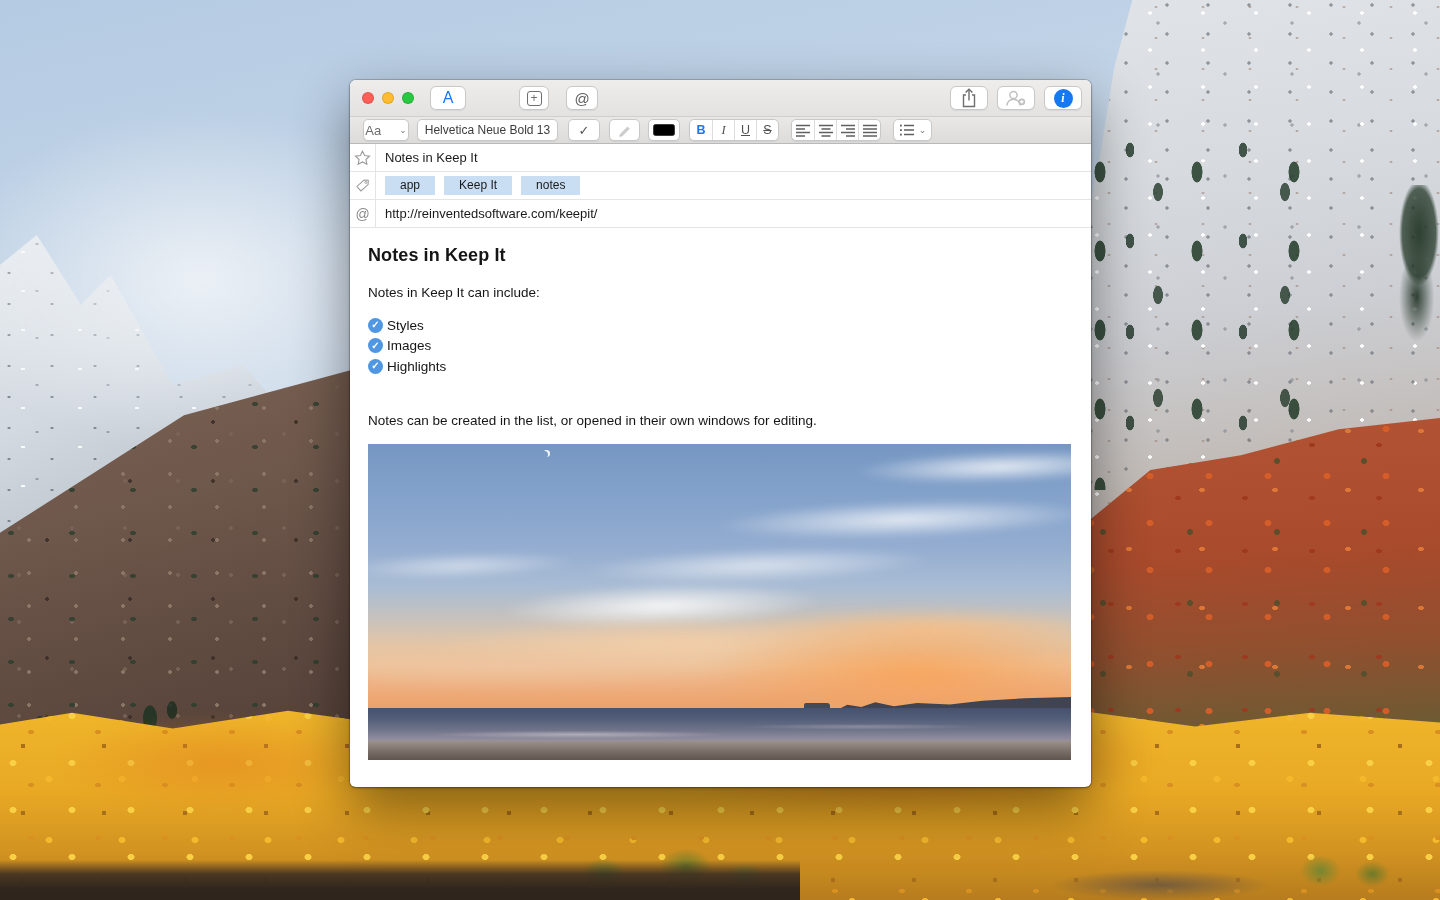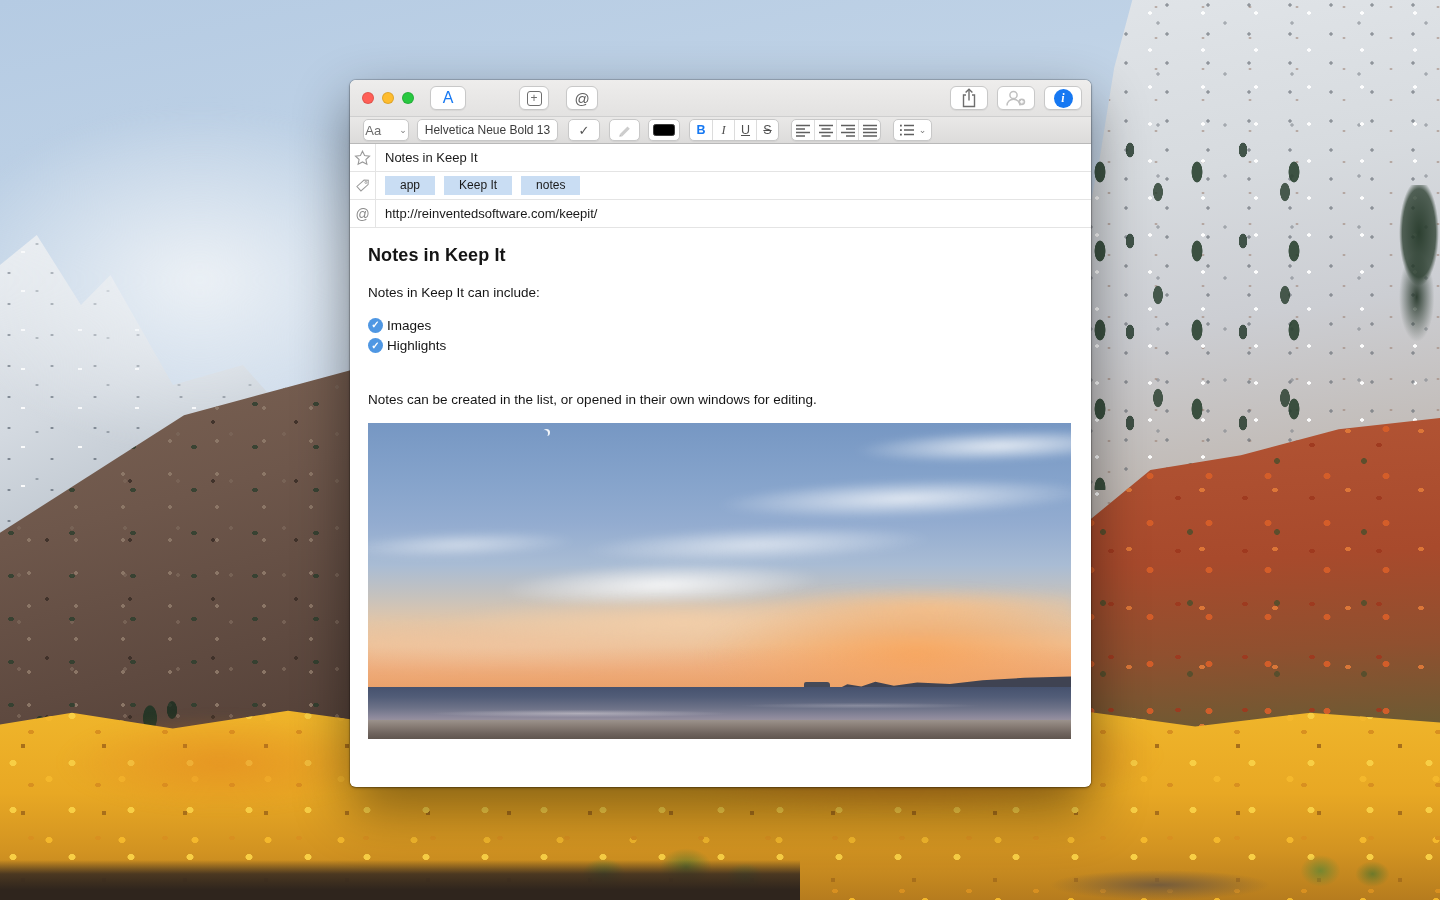--- a/index.html
+++ b/index.html
@@ -357,24 +357,28 @@
       <span class="meta-text">http://reinventedsoftware.com/keepit/</span>
     </div>
 
     <div class="content">
       <h1>Notes in Keep It</h1>
       <p class="intro">Notes in Keep It can include:</p>
       <div class="checklist">
 
           <div class="check-item">
             <span class="check-circle"></span>
+            <span>Styles</span>
+          </div>
+
+
+          <div class="check-item">
+            <span class="check-circle"></span>
             <span>Images</span>
           </div>
-
-
 
           <div class="check-item">
             <span class="check-circle"></span>
             <span>Highlights</span>
           </div>
 
         </div>
       <p class="outro">Notes can be created in the list, or opened in their own windows for editing.</p>
 
       <div class="photo">

